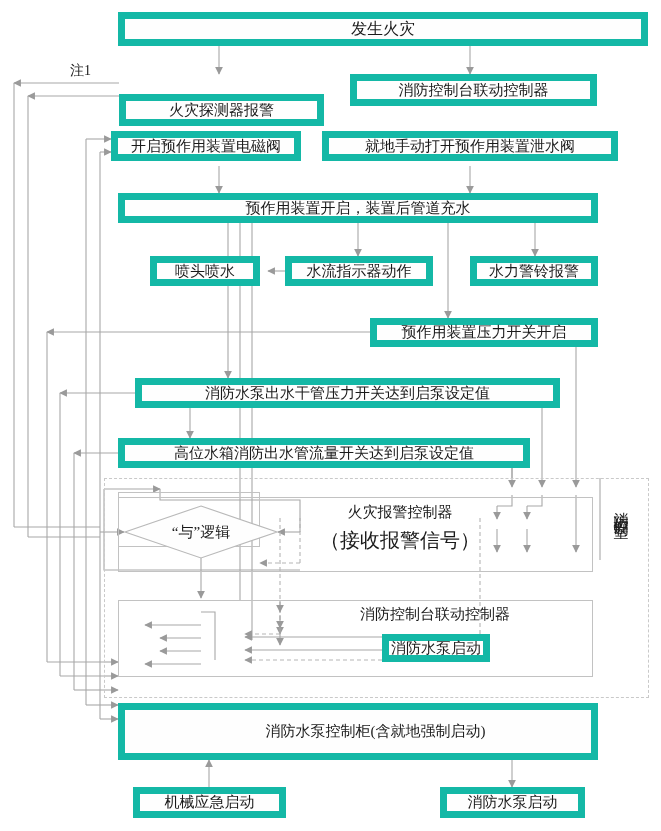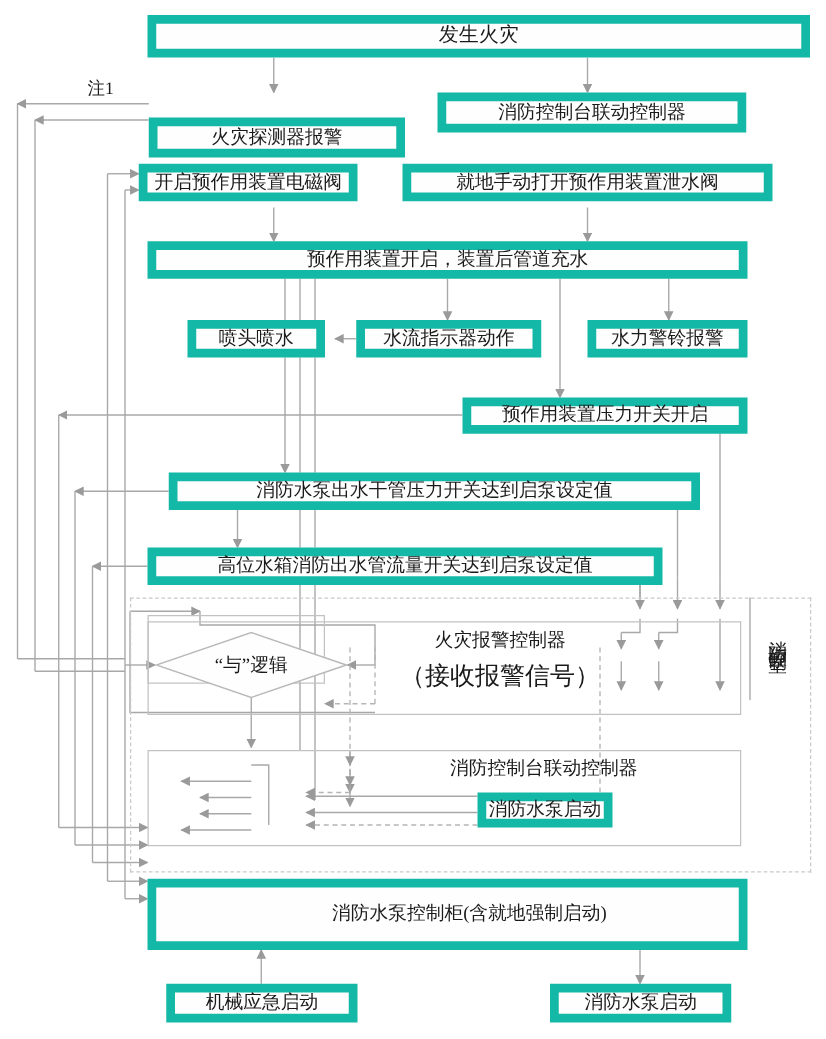--- a/index.html
+++ b/index.html
@@ -189,21 +189,21 @@
   <div class="grp" style="left:118px;top:497px;width:475px;height:75px;"></div>
   <div class="grp" style="left:118px;top:600px;width:475px;height:77px;"></div>
   <div class="grp" style="left:118px;top:492px;width:142px;height:55px;"></div>
 
   <div class="box" style="left:118px;top:12px;width:530px;height:34px;font-size:16px;">发生火灾</div>
 
   <div class="box" style="left:119px;top:74px;width:205px;height:32px;font-size:15px;margin-top:20px;">火灾探测器报警</div>
 
   <div class="box" style="left:350px;top:74px;width:247px;height:32px;font-size:15px;">消防控制台联动控制器</div>
 
-  <div class="box" style="left:111px;top:131px;width:175px;height:30px;font-size:15px;">开启预作用装置电磁阀</div>
+  <div class="box" style="left:111px;top:131px;width:190px;height:30px;font-size:15px;">开启预作用装置电磁阀</div>
 
   <div class="box" style="left:322px;top:131px;width:296px;height:30px;font-size:15px;">就地手动打开预作用装置泄水阀</div>
 
   <div class="box" style="left:118px;top:193px;width:480px;height:30px;font-size:15px;">预作用装置开启，装置后管道充水</div>
 
   <div class="box" style="left:150px;top:256px;width:110px;height:30px;font-size:15px;">喷头喷水</div>
 
   <div class="box" style="left:285px;top:256px;width:148px;height:30px;font-size:15px;">水流指示器动作</div>
 
   <div class="box" style="left:470px;top:256px;width:128px;height:30px;font-size:15px;">水力警铃报警</div>

